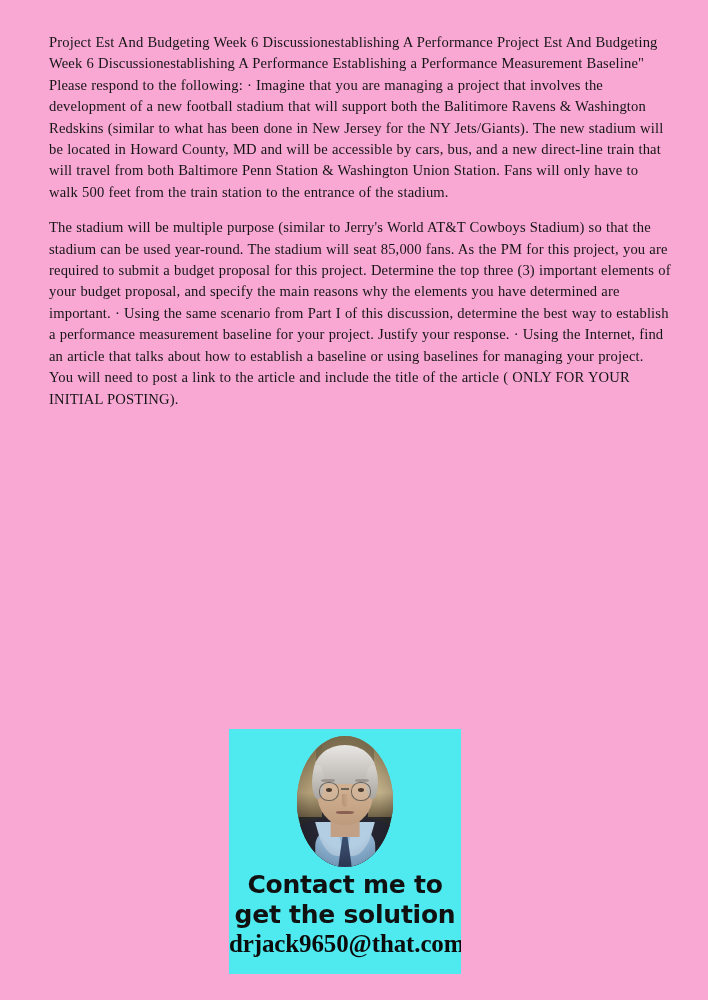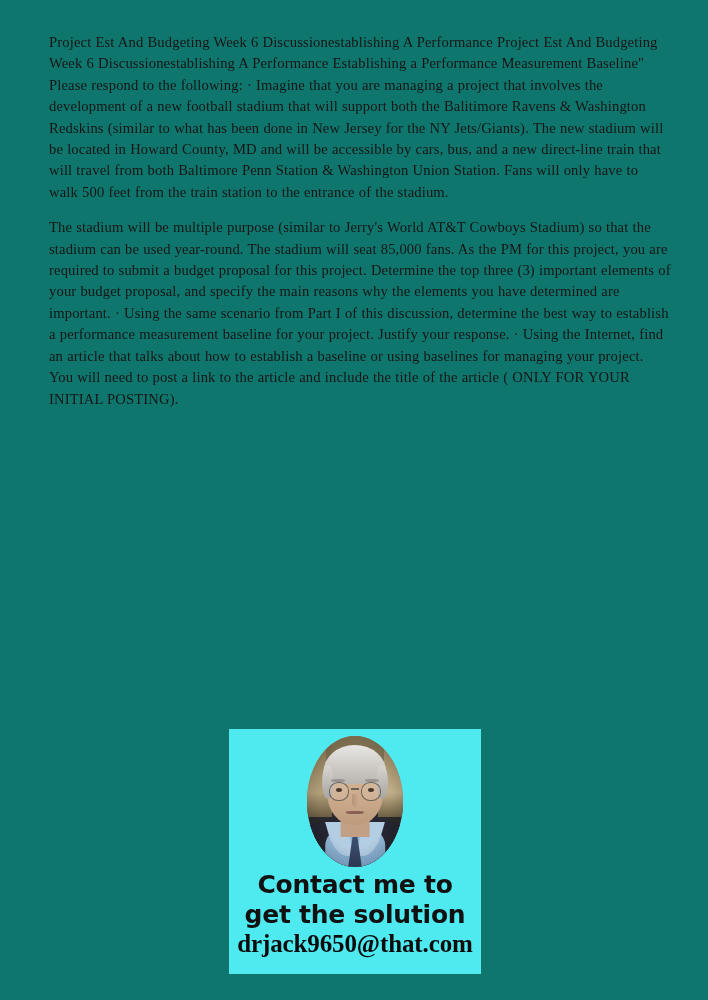--- a/index.html
+++ b/index.html
@@ -13,21 +13,21 @@
     background: #ffffff;
     font-family: "Liberation Serif", "DejaVu Serif", serif;
     overflow: hidden;
     position: relative;
   }
 
   .page {
     position: relative;
     width: 708px;
     height: 1000px;
-    background: #0f766e;
+    background: #f9a8d4;
   }
 
   
   .doc-body {
     position: absolute;
     left: 49px;
     top: 32px;
     width: 622px;
   }
 
@@ -44,21 +44,21 @@
 
   .para + .para {
     margin-top: 14px;
   }
 
   
   .contact-card {
     position: absolute;
     left: 229px;
     top: 729px;
-    width: 252px;
+    width: 232px;
     height: 245px;
     background: #4fe9f0;
     overflow: hidden;
   }
 
   .portrait-wrap {
     position: absolute;
     left: 50%;
     transform: translateX(-50%);
     top: 7px;

